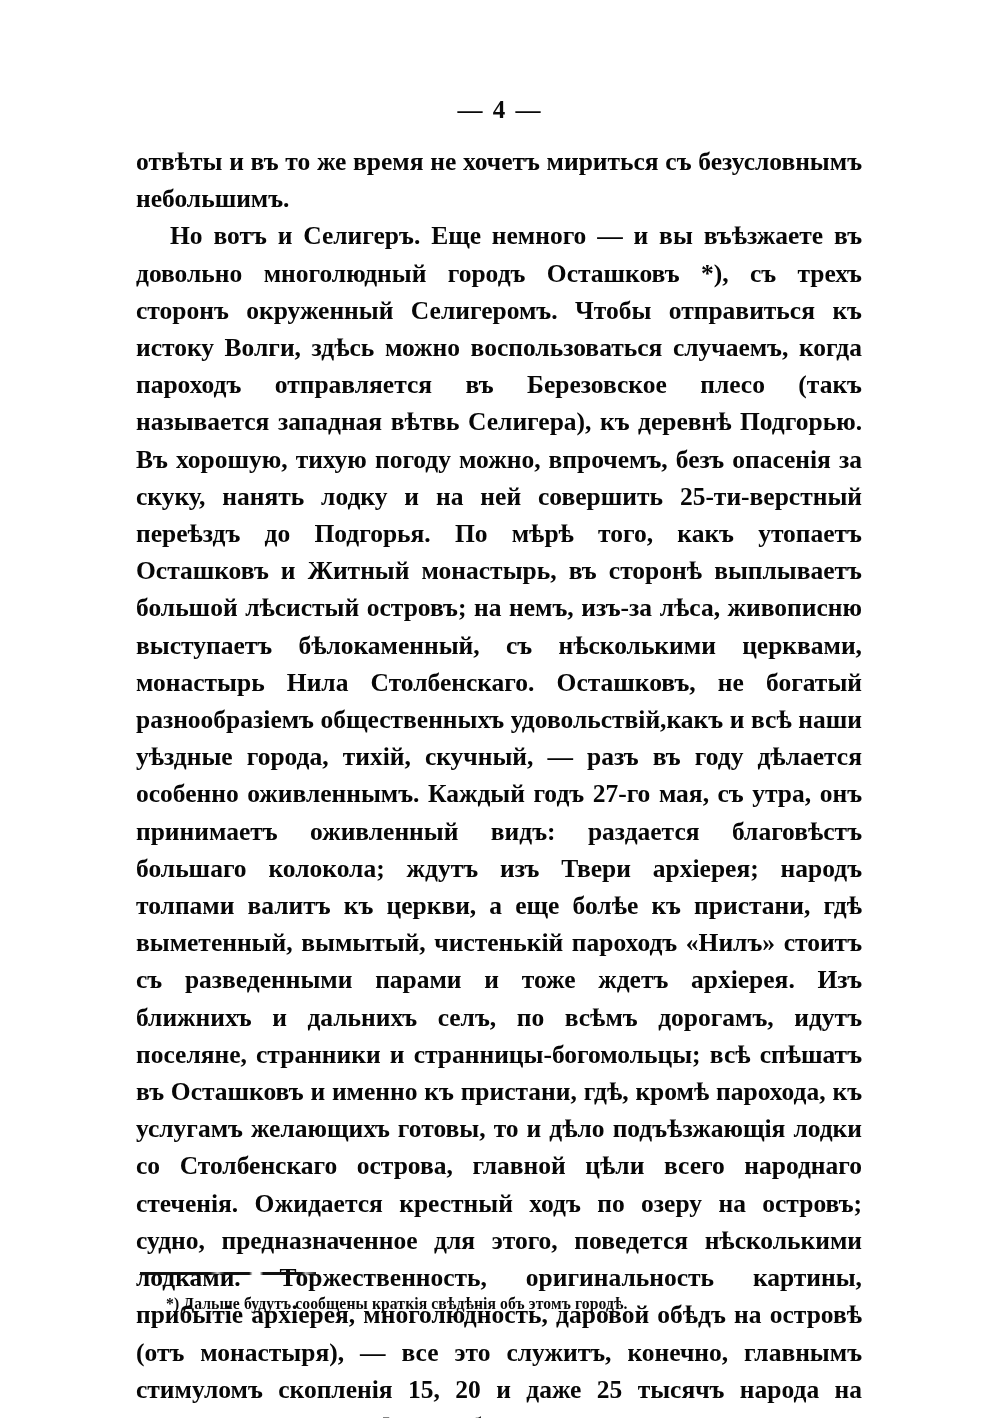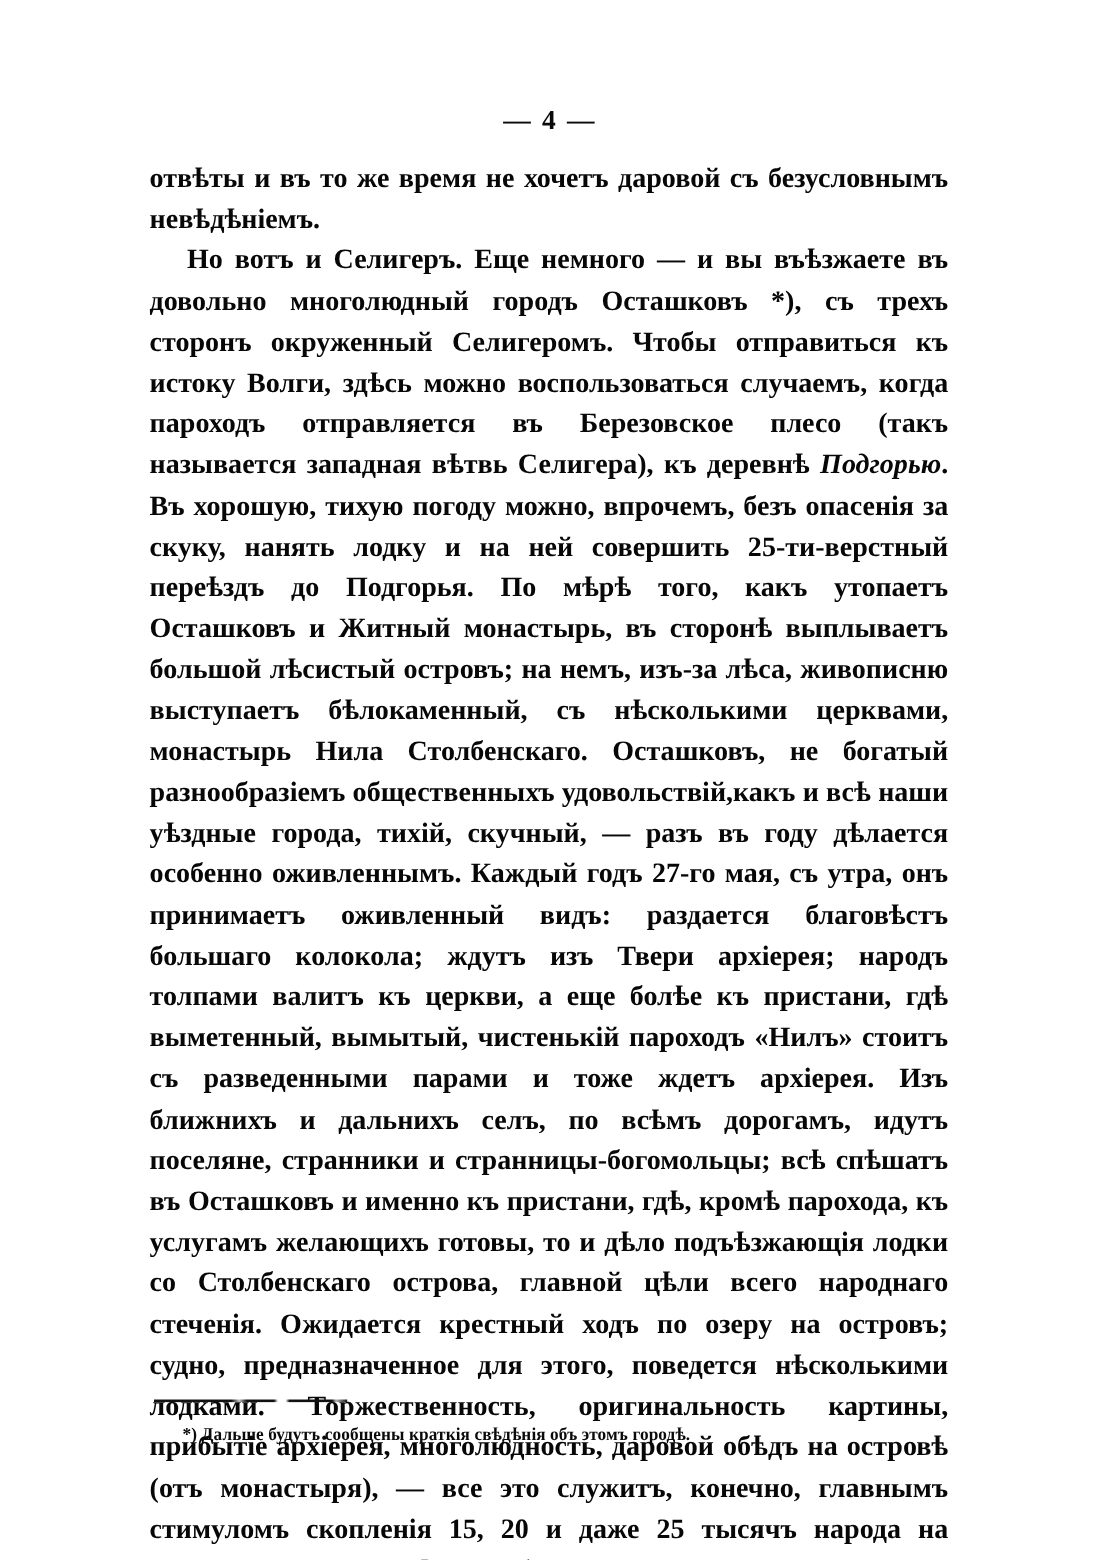--- a/index.html
+++ b/index.html
@@ -49,21 +49,20 @@
     text-align: justify;
     text-align-last: left;
     color: #070707;
     font-weight: 600;
     -webkit-font-smoothing: none;
   }
   .para.indent {
     text-indent: 34px;
   }
   .para .it {
-    font-style: italic;
   }
   
   .para.full {
     text-align-last: justify;
   }
 
   
   .fn-rule {
     position: absolute;
     left: 140px;
@@ -102,21 +101,21 @@
 </style>
 </head>
 <body>
 
 <div class="page">
 
   <div class="folio">— 4 —</div>
 
   <div class="textblock">
 
-    <p class="para full"><span>отвѣты и въ то же время не хочетъ даровой съ безусловнымъ невѣдѣніемъ.</span></p>
+    <p class="para full"><span>отвѣты и въ то же время не хочетъ мириться съ безусловнымъ небольшимъ.</span></p>
 
     <p class="para indent full"><span>Но вотъ и Селигеръ. Еще немного — и вы въѣзжаете въ довольно многолюдный городъ Осташковъ *), съ трехъ сторонъ окруженный Селигеромъ. Чтобы отправиться къ истоку Волги, здѣсь можно воспользоваться случаемъ, когда пароходъ отправляется въ Березовское плесо (такъ называется западная вѣтвь Селигера), къ деревнѣ </span><span class="it">Подгорью</span><span>. Въ хорошую, тихую погоду можно, впрочемъ, безъ опасенія за скуку, нанять лодку и на ней совершить 25-ти-верстный переѣздъ до Подгорья. По мѣрѣ того, какъ утопаетъ Осташковъ и Житный монастырь, въ сторонѣ выплываетъ большой лѣсистый островъ; на немъ, изъ-за лѣса, живописню выступаетъ бѣлокаменный, съ нѣсколькими церквами, монастырь Нила Столбенскаго. Осташковъ, не богатый разнообразіемъ общественныхъ удовольствій,какъ и всѣ наши уѣздные города, тихій, скучный, — разъ въ году дѣлается особенно оживленнымъ. Каждый годъ 27-го мая, съ утра, онъ принимаетъ оживленный видъ: раздается благовѣстъ большаго колокола; ждутъ изъ Твери архіерея; народъ толпами валитъ къ церкви, а еще болѣе къ пристани, гдѣ выметенный, вымытый, чистенькій пароходъ «Нилъ» стоитъ съ разведенными парами и тоже ждетъ архіерея. Изъ ближнихъ и дальнихъ селъ, по всѣмъ дорогамъ, идутъ поселяне, странники и странницы-богомольцы; всѣ спѣшатъ въ Осташковъ и именно къ пристани, гдѣ, кромѣ парохода, къ услугамъ желающихъ готовы, то и дѣло подъѣзжающія лодки со Столбенскаго острова, главной цѣли всего народнаго стеченія. Ожидается крестный ходъ по озеру на островъ; судно, предназначенное для этого, поведется нѣсколькими лодками. Торжественность, оригинальность картины, прибытіе архіерея, многолюдность, даровой обѣдъ на островѣ (отъ монастыря), — все это служитъ, конечно, главнымъ стимуломъ скопленія 15, 20 и даже 25 тысячъ народа на живописномъ островѣ, съ небольшимъ версту въ окружности.</span></p>
 
   </div>
 
   <div class="fn-rule"></div>
 
   <p class="footnote"><span class="marker">*)</span> <span>Дальше будутъ сообщены краткія свѣдѣнія объ этомъ городѣ.</span></p>
 
 </div>

